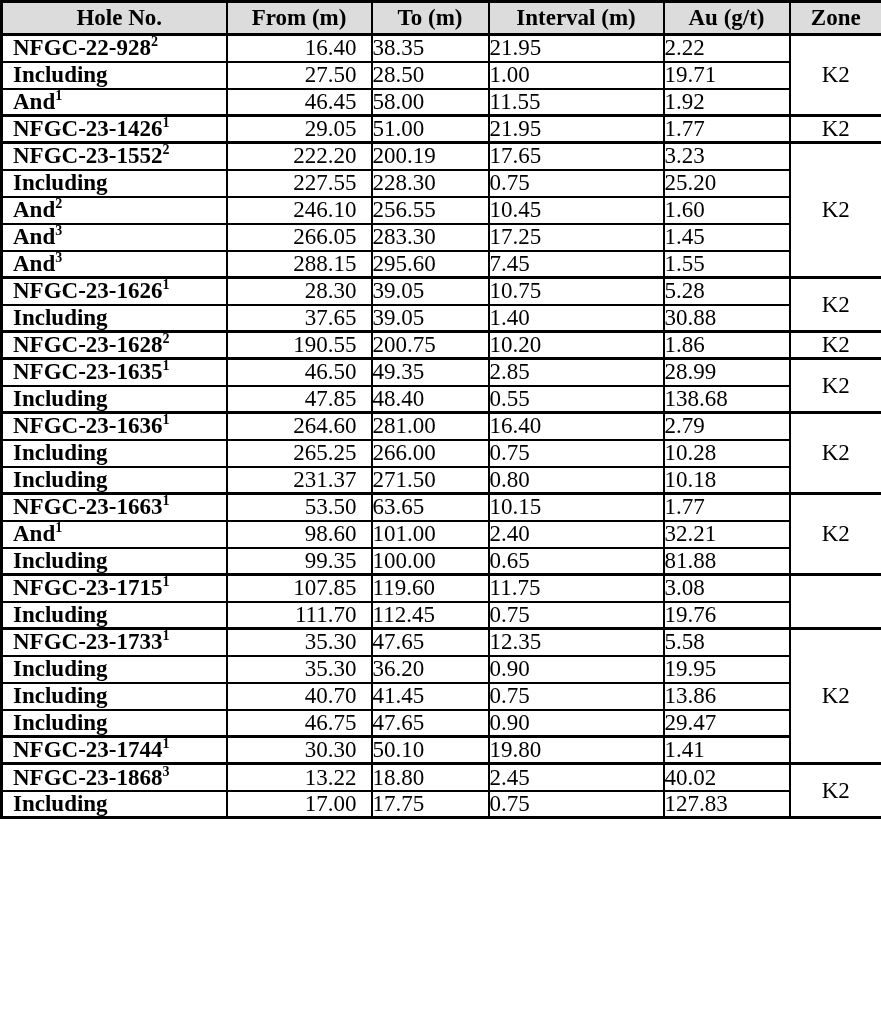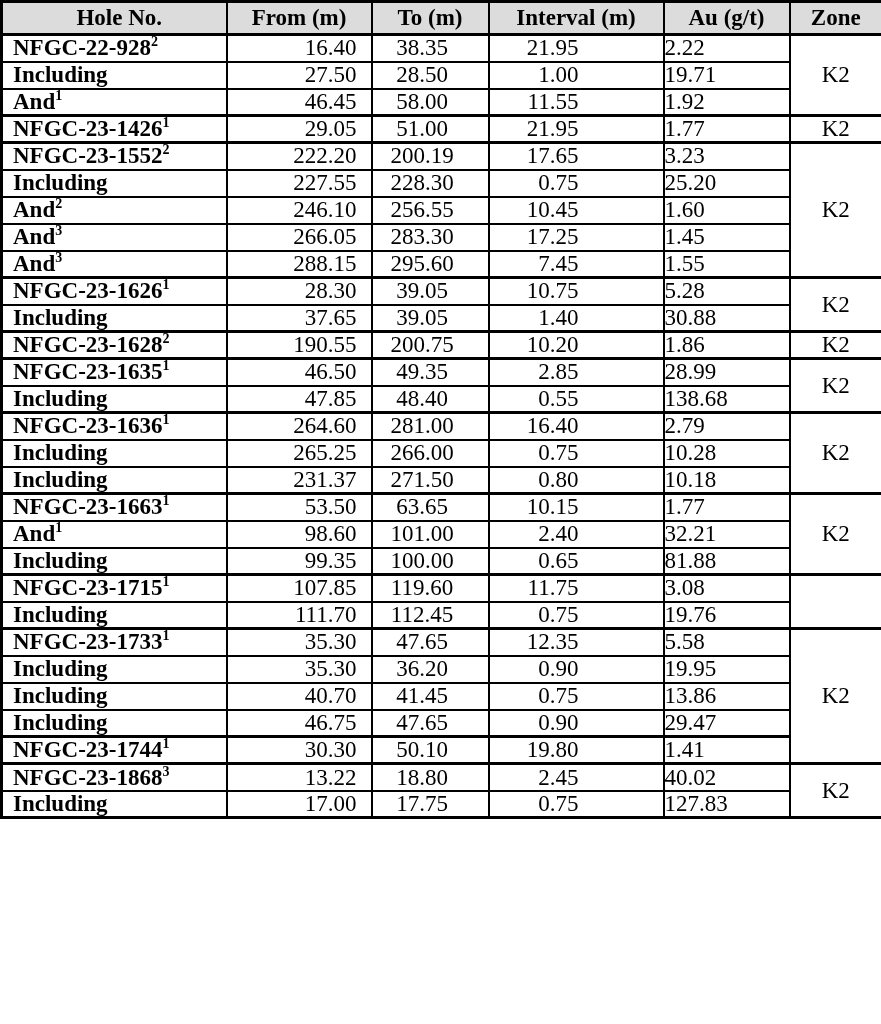--- a/index.html
+++ b/index.html
@@ -40,22 +40,22 @@
     text-align: center;
   }
   .drill-table thead th.col-hole { text-align: center; padding-left: 10px; }
   tr.group-start td { border-top: 3px solid #000000; }
   td.hole-cell {
     font-weight: bold;
     text-align: left;
     padding-left: 10px;
   }
   td.from-cell     { text-align: right; padding-right: 14px; }
-  td.to-cell       { text-align: center; padding-right: 16px; }
-  td.interval-cell { text-align: right; padding-right: 84px; }
+  td.to-cell       { text-align: left; padding-right: 16px; }
+  td.interval-cell { text-align: left; padding-right: 84px; }
   td.au-cell       { text-align: left; padding-right: 15px; }
   td.zone-cell     { text-align: center; }
   sup.fnote {
     font-size: 14px;
     line-height: 0;
     vertical-align: super;
   }
 </style>
 </head>
 <body>

